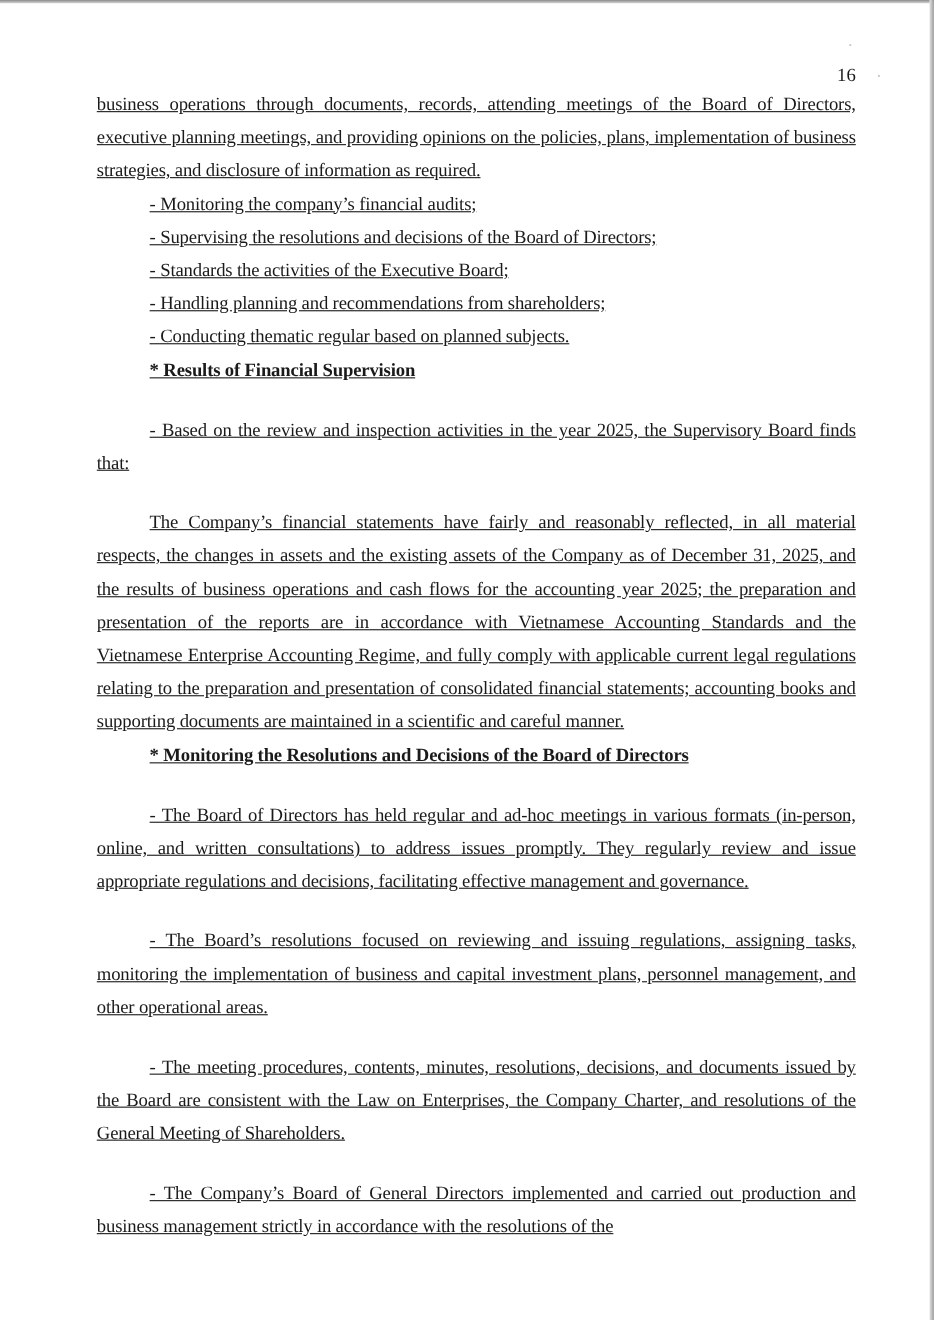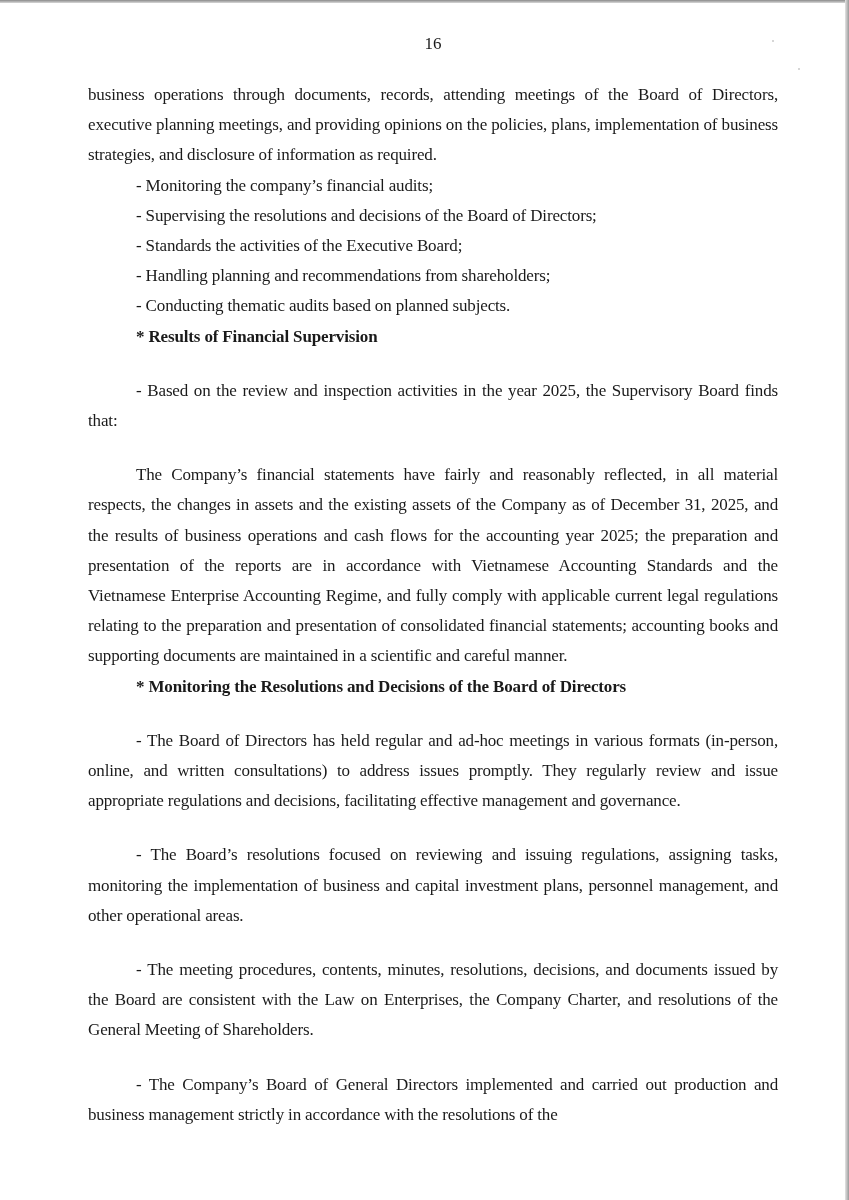--- a/index.html
+++ b/index.html
@@ -30,37 +30,38 @@
     .page {
       position: absolute;
       left: 88px;
       top: 0;
       width: 690px;
     }
     .page-number {
       position: absolute;
       left: 0;
       width: 690px;
-      top: 34px;
-      text-align: center;
+      top: 59px;
+      text-align: right;
       font-size: 17px;
     }
     .body-text {
       position: absolute;
       left: 0;
       top: 80px;
       width: 690px;
       font-size: 17px;
       line-height: 30.2px;
       letter-spacing: -0.15px;
     }
     .p {
       margin: 0;
       text-align: justify;
       text-align-last: left;
+      text-decoration: underline;
     }
     .indent-list {
       padding-left: 48px;
     }
     .indent-first {
       text-indent: 48px;
       margin-top: 24px;
     }
     .heading {
       font-weight: bold;
@@ -95,21 +96,21 @@
 
 <div class="page">
   <div class="page-number">16</div>
 
   <div class="body-text">
     <p class="p">business operations through documents, records, attending meetings of the Board of Directors, executive planning meetings, and providing opinions on the policies, plans, implementation of business strategies, and disclosure of information as required.</p>
     <p class="p indent-list">- Monitoring the company’s financial audits;</p>
     <p class="p indent-list">- Supervising the resolutions and decisions of the Board of Directors;</p>
     <p class="p indent-list">- Standards the activities of the Executive Board;</p>
     <p class="p indent-list">- Handling planning and recommendations from shareholders;</p>
-    <p class="p indent-list">- Conducting thematic audits based on planned subjects.</p>
+    <p class="p indent-list">- Conducting thematic regular based on planned subjects.</p>
     <p class="p heading">* Results of Financial Supervision</p>
     <p class="p indent-first">- Based on the review and inspection activities in the year 2025, the Supervisory Board finds that:</p>
     <p class="p indent-first">The Company’s financial statements have fairly and reasonably reflected, in all material respects, the changes in assets and the existing assets of the Company as of December 31, 2025, and the results of business operations and cash flows for the accounting year 2025; the preparation and presentation of the reports are in accordance with Vietnamese Accounting Standards and the Vietnamese Enterprise Accounting Regime, and fully comply with applicable current legal regulations relating to the preparation and presentation of consolidated financial statements; accounting books and supporting documents are maintained in a scientific and careful manner.</p>
     <p class="p heading">* Monitoring the Resolutions and Decisions of the Board of Directors</p>
     <p class="p indent-first">- The Board of Directors has held regular and ad-hoc meetings in various formats (in-person, online, and written consultations) to address issues promptly. They regularly review and issue appropriate regulations and decisions, facilitating effective management and governance.</p>
     <p class="p indent-first">- The Board’s resolutions focused on reviewing and issuing regulations, assigning tasks, monitoring the implementation of business and capital investment plans, personnel management, and other operational areas.</p>
     <p class="p indent-first">- The meeting procedures, contents, minutes, resolutions, decisions, and documents issued by the Board are consistent with the Law on Enterprises, the Company Charter, and resolutions of the General Meeting of Shareholders.</p>
     <p class="p indent-first">- The Company’s Board of General Directors implemented and carried out production and business management strictly in accordance with the resolutions of the</p>
   </div>
 </div>

